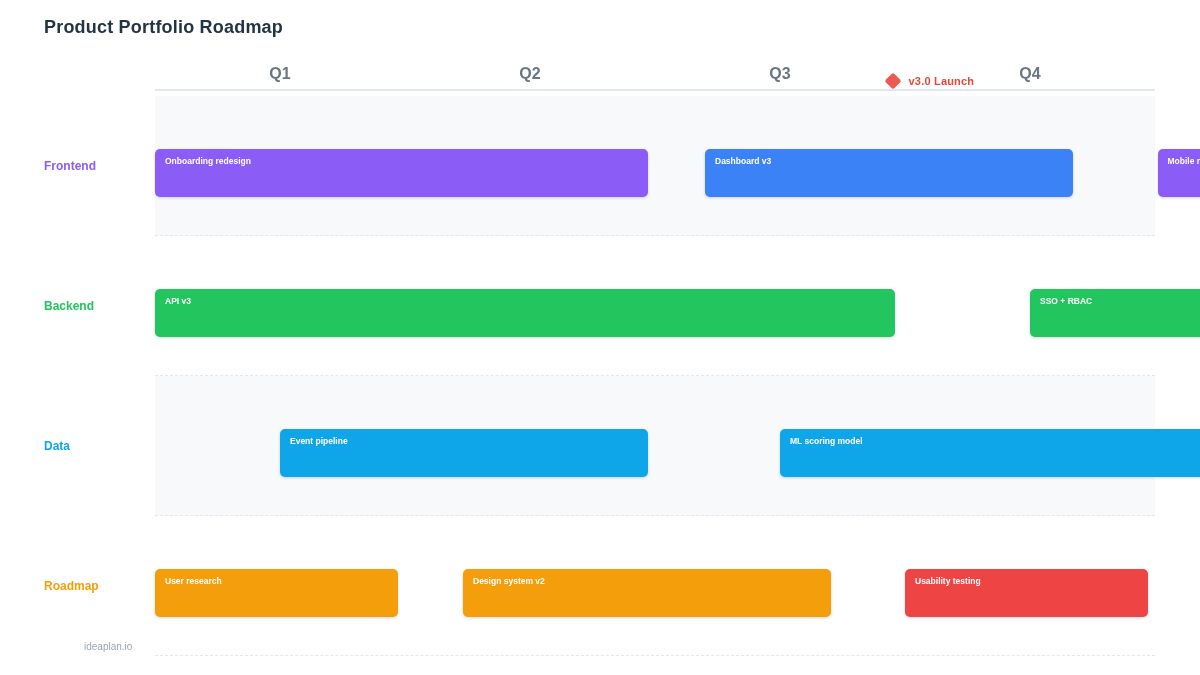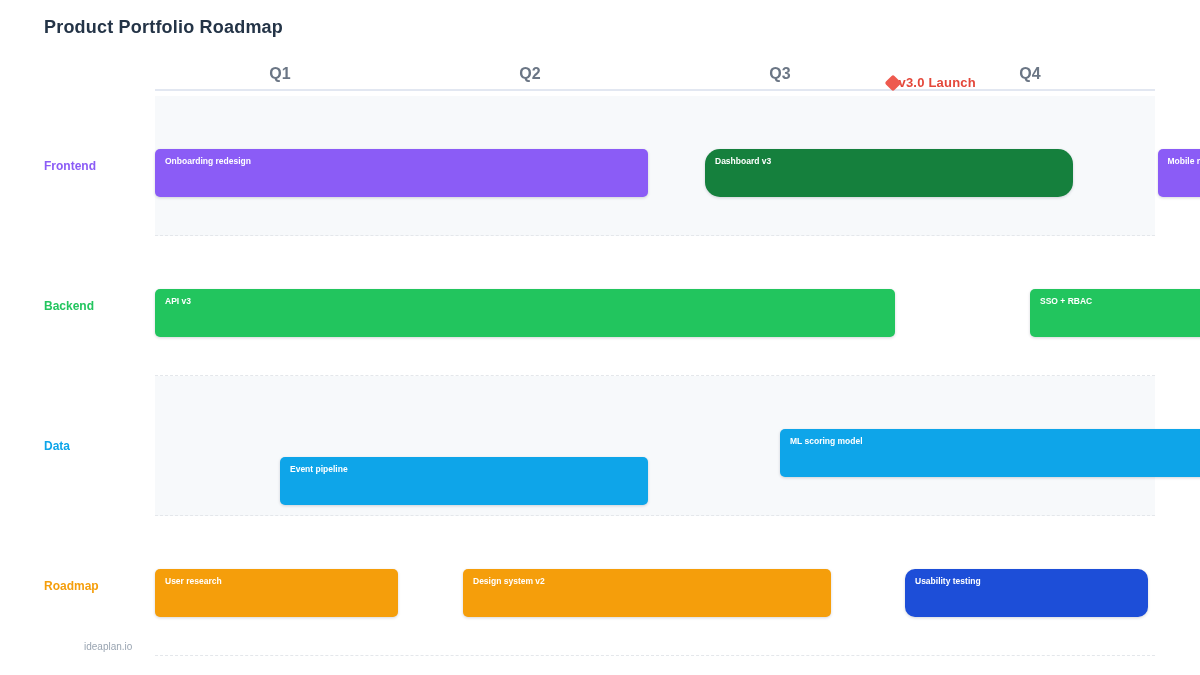--- a/index.html
+++ b/index.html
@@ -24,21 +24,21 @@
   }
   .bar{
     position:absolute;top:53px;height:48px;border-radius:5px;
     color:#ffffff;font-size:8.5px;font-weight:bold;
     padding:7px 0 0 10px;box-sizing:border-box;
     white-space:nowrap;overflow:hidden;
     box-shadow:0 1px 3px rgba(20,30,50,.18);
   }
   .milestone{position:absolute;top:75px;display:flex;align-items:center;z-index:3;}
   .diamond{width:12px;height:12px;border-radius:2px;transform:rotate(45deg);display:inline-block;}
-  .mlabel{font-size:13px;font-weight:bold;letter-spacing:.2px;}
+  .mlabel{font-size:11px;font-weight:bold;margin-left:10px;letter-spacing:.2px;}
   .brand-footer{position:absolute;left:44px;top:641px;font-size:10px;color:#9aa5b2;padding-left:40px;}
 </style>
 </head>
 <body>
 
 <h1 class="page-title">Product Portfolio Roadmap</h1>
 
 <div class="quarter-row" id="quarters">
     <div class="qcell" style="color: rgb(107, 118, 133);">Q1</div>
     <div class="qcell" style="color: rgb(107, 118, 133);">Q2</div>
@@ -50,34 +50,34 @@
   <span class="diamond" id="milestone-diamond" style="background: rgb(238, 90, 79);"></span>
   <span class="mlabel" id="milestone-label" style="color: rgb(228, 71, 58);">v3.0 Launch</span>
 </div>
 
 <div class="axis-line"></div>
 
 <div class="lanes" id="lanes">
     <div class="lane shaded">
       <span class="lane-label" style="color: rgb(139, 92, 246);">Frontend</span>
       <div class="bar" style="left: 0px; width: 492.5px; background: rgb(139, 92, 246);">Onboarding redesign</div>
-      <div class="bar" style="left: 550px; width: 367.5px; background: #15803d; border-radius: 15px;">Dashboard v3</div>
+      <div class="bar" style="left: 550px; width: 367.5px; background: #3b82f6;">Dashboard v3</div>
       <div class="bar" style="left: 1002.5px; width: 152.5px; background: rgb(139, 92, 246);">Mobile re</div>
     </div>
     <div class="lane plain">
       <span class="lane-label" style="color: rgb(34, 197, 94);">Backend</span>
       <div class="bar" style="left: 0px; width: 740px; background: rgb(34, 197, 94);">API v3</div>
       <div class="bar" style="left: 875px; width: 280px; background: rgb(34, 197, 94);">SSO + RBAC</div>
     </div>
     <div class="lane shaded">
       <span class="lane-label" style="color: rgb(14, 165, 233);">Data</span>
-      <div class="bar" style="left: 125px; width: 367.5px; background: rgb(14, 165, 233); margin-top: 28px;">Event pipeline</div>
+      <div class="bar" style="left: 125px; width: 367.5px; background: rgb(14, 165, 233);">Event pipeline</div>
       <div class="bar" style="left: 625px; width: 530px; background: rgb(14, 165, 233);">ML scoring model</div>
     </div>
     <div class="lane plain">
       <span class="lane-label" style="color: rgb(245, 158, 11);">Roadmap</span>
       <div class="bar" style="left: 0px; width: 242.5px; background: rgb(245, 158, 11);">User research</div>
       <div class="bar" style="left: 308px; width: 367.5px; background: rgb(245, 158, 11);">Design system v2</div>
-      <div class="bar" style="left: 750px; width: 242.5px; background: #1d4ed8; border-radius: 10px;">Usability testing</div>
+      <div class="bar" style="left: 750px; width: 242.5px; background: #ef4444;">Usability testing</div>
     </div>
   </div>
 
 <div class="brand-footer">ideaplan.io</div>
 
 </body></html>

